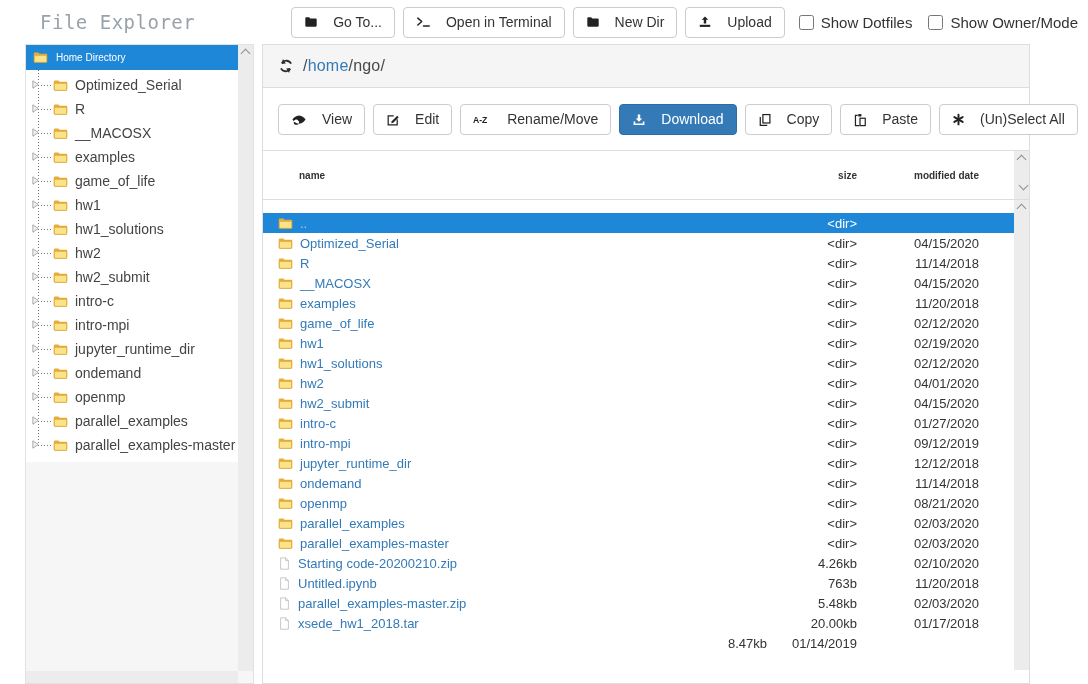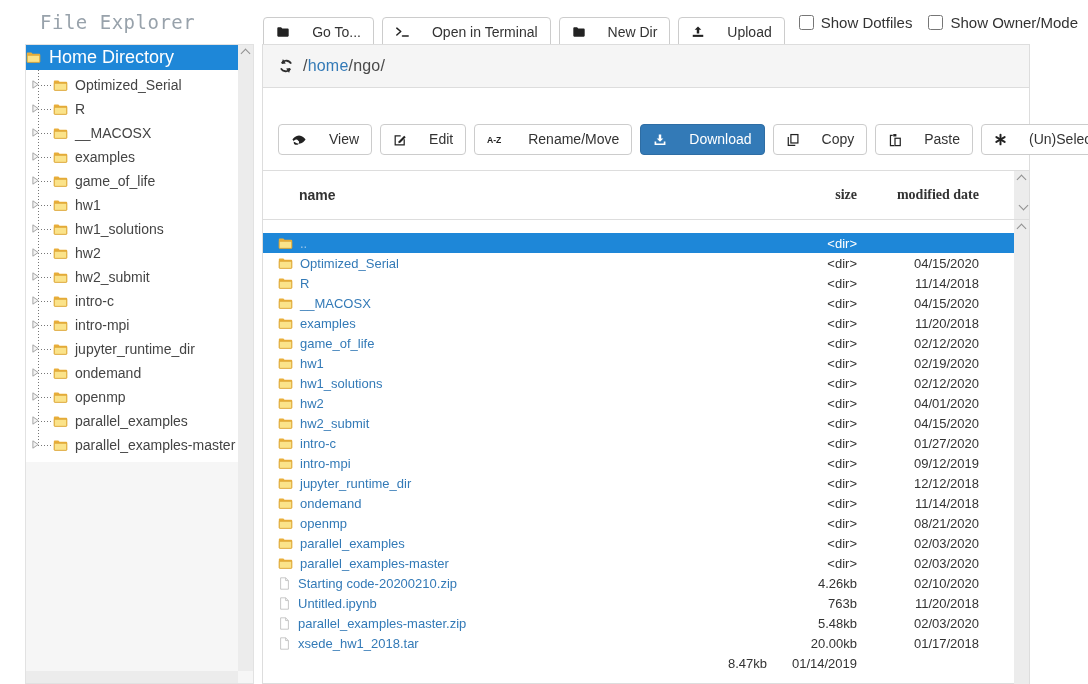--- a/index.html
+++ b/index.html
@@ -13,44 +13,44 @@
   .topbar {
     position:absolute; left:16px; top:0; width:1088px; height:44px;
     display:flex; align-items:center; padding:0 26px 0 24px;
   }
   .page-title {
     font-family:"DejaVu Sans Mono", monospace; font-size:19px; font-weight:normal;
     color:#98a2ab; margin:0 auto 0 0; letter-spacing:0.5px;
   }
   .topbar-actions { display:flex; align-items:center; gap:8px; }
   .btn {
-    display:inline-flex; align-items:center; gap:22px; background:#fff;
+    display:inline-flex; align-items:center; gap:15px; background:#fff;
     border:1px solid #ccc; border-radius:4px; padding:5px 12px; font-size:14px;
-    color:#333; font-family:inherit; cursor:pointer; white-space:nowrap; line-height:19px;margin-top:20px;
+    color:#333; font-family:inherit; cursor:pointer; white-space:nowrap; line-height:19px;
   }
   .btn .ico { display:inline-flex; align-items:center; color:#222; }
   .btn-primary { background:#337ab7; border-color:#2e6da4; color:#fff;text-align:center; }
   .btn-primary .ico { color:#fff; }
   .btn-danger { background:#d9534f; border-color:#d43f3a; color:#fff; }
   .btn-danger .ico { color:#fff; }
   .check-label {
     display:inline-flex; align-items:center; gap:7px; font-size:15px; color:#333;
     margin-left:8px; cursor:pointer; white-space:nowrap;
   }
   .check-label input { width:15px; height:15px; margin:0; }
 
   
   .sidebar {
     position:absolute; left:25px; top:44px; width:229px; height:640px;
     background:#f6f6f6; border:1px solid #e2e2e2;
   }
   .tree-content { position:absolute; left:0; top:0; right:15px; background:#fff; padding-bottom:5px; }
   .tree-root {
-    height:25px; display:flex; align-items:center; gap:8px; 
-    background:#1e87d8; color:#fff; font-size:18px; cursor:pointer;
+    height:25px; display:flex; align-items:center; gap:8px; padding-left:7px;
+    background:#1e87d8; color:#fff; font-size:10px; cursor:pointer;
   }
   ul.tree { margin:0; padding:3px 0 0 0; list-style:none; position:relative; }
   ul.tree::after {
     content:""; position:absolute; left:12px; top:0; bottom:12px; width:1px;
     background-image:repeating-linear-gradient(to bottom,#777 0,#777 1px,transparent 1px,transparent 3px);
   }
   ul.tree li {
     height:24px; display:flex; align-items:center; gap:7px; position:relative;
     padding-left:27px; font-size:14px; color:#444; cursor:pointer; white-space:nowrap;
   }
@@ -83,24 +83,24 @@
   .crumb-bar .ico { display:inline-flex; color:#2d2d2d; cursor:pointer; }
   .crumb-seg-link { color:#337ab7; text-decoration:none; cursor:pointer; }
   .crumb-path { letter-spacing:0.2px; }
 
   .actions-row { display:flex; align-items:center; gap:8px; padding:16px 15px 15px 15px; }
   .flex-spacer { flex:1; }
 
   .grid-header {
     position:relative; height:50px; border-top:1px solid #ddd; border-bottom:1px solid #ddd;
     display:grid; grid-template-columns:1fr 90px 122px 50px; align-items:center;
-    font-size:14px; font-weight:bold; color:#333;
+    font-size:10px; font-weight:bold; color:#333;
   }
   .grid-header .h-name { padding-left:36px; }
-  .grid-header .h-size, .grid-header .h-date { text-align:right;font-family:Liberation Serif, serif; }
+  .grid-header .h-size, .grid-header .h-date { text-align:right; }
   .grid-header .sb-track-v { right:0; top:0; height:100%; }
 
   .table-body { position:relative; padding-top:13px; height:484px; }
   .table-body > .rows { margin-right:15px; }
   .frow {
     display:grid; grid-template-columns:1fr 90px 122px 35px; height:20px;
     align-items:center; font-size:13px; cursor:pointer;
   }
   .frow .c-name { display:flex; align-items:center; gap:7px; padding-left:15px; overflow:hidden; white-space:nowrap; }
   .frow .name-link { color:#337ab7; text-decoration:none; }

